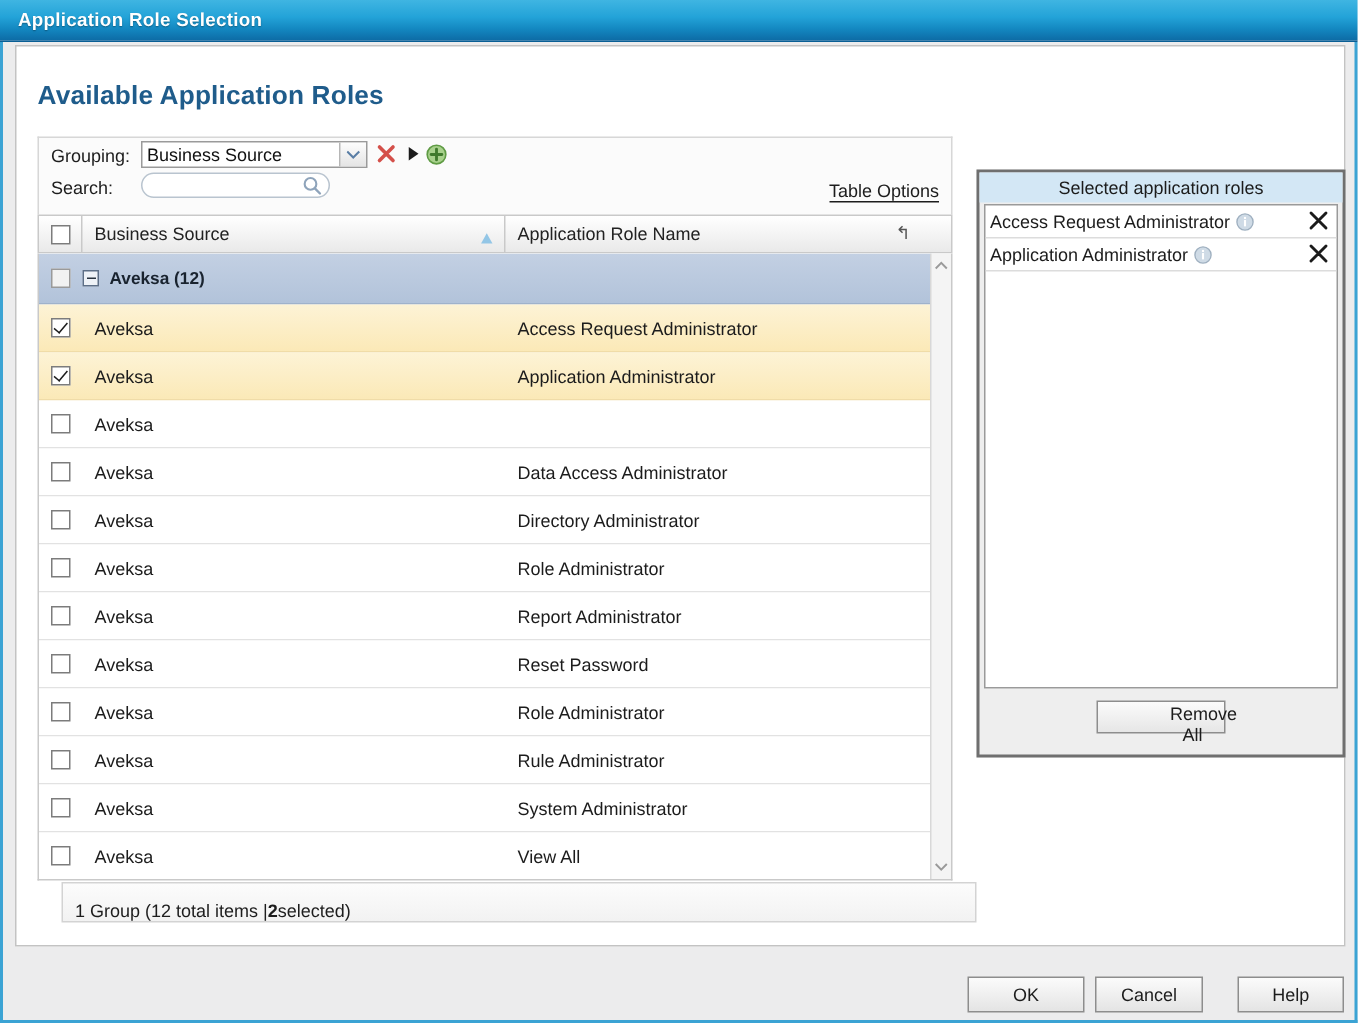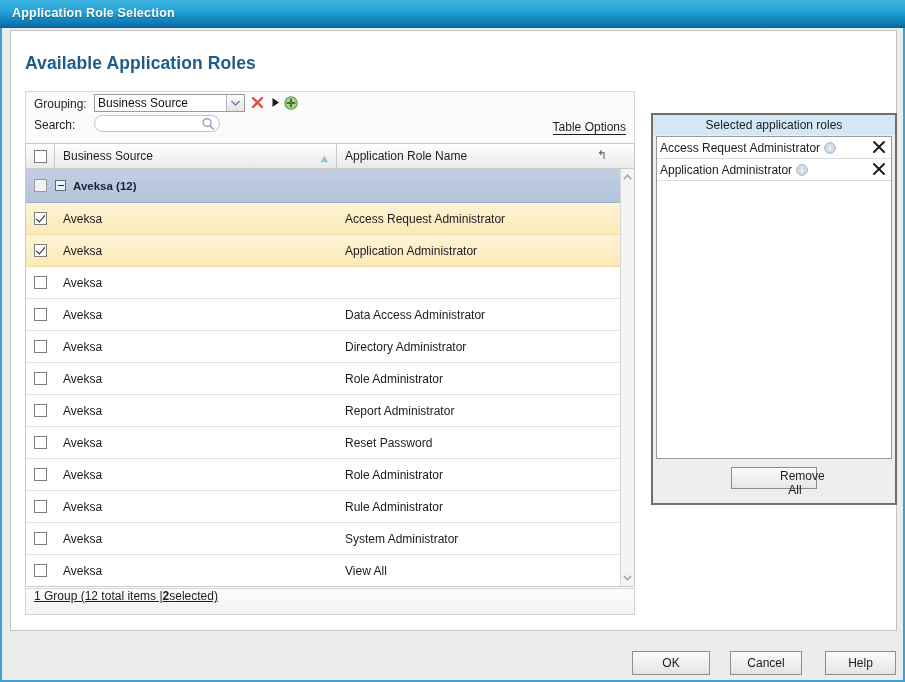--- a/index.html
+++ b/index.html
@@ -306,32 +306,31 @@
     position: absolute;
     left: 0;
     width: 13px; height: 14px;
     display: flex; align-items: center; justify-content: center;
   }
   .vs-up { top: 1px; }
   .vs-down { bottom: 1px; }
 
   .status-bar {
     position: absolute;
-    left: 0; top: 497px;
+    left: 16px; top: 497px;
     width: 610px; height: 27px;
     background: linear-gradient(to bottom, #fcfcfc, #f2f2f2);
     border: 1px solid #d3d3d3;
     box-sizing: border-box;
     display: flex;
-    align-items: flex-start;
+    align-items: flex-end;
     padding-left: 8px;
     font-size: 12px;
     color: #1d1d1d;
     white-space: nowrap;
-    text-decoration: underline;
   }
   .status-bar b { font-weight: bold; }
 
   
   .sel-panel {
     position: absolute;
     left: 640px; top: 82px;
     width: 246px; height: 392px;
     background: #eeeeee;
     border: 2px solid #6f6f6f;
@@ -409,21 +408,21 @@
     top: 20px;
     height: 24px;
     background: linear-gradient(to bottom, #fbfbfb, #e4e4e4);
     border: 1px solid #8d8d8d;
     box-sizing: border-box;
     font-family: "Liberation Sans", sans-serif;
     font-size: 12px;
     color: #1c1c1c;
     cursor: pointer;
   }
-  .btn-ok     { left: 630px; width: 78px; }
+  .btn-ok     { left: 643px; width: 78px; }
   .btn-cancel { left: 728px; width: 72px; }
   .btn-help   { left: 823px; width: 71px; }
 </style>
 </head>
 <body>
 
 <div class="window">
 
   <div class="titlebar">
     <div class="titlebar-text">Application Role Selection</div>

